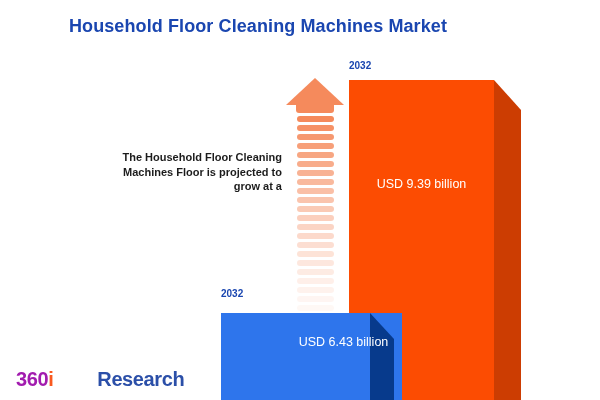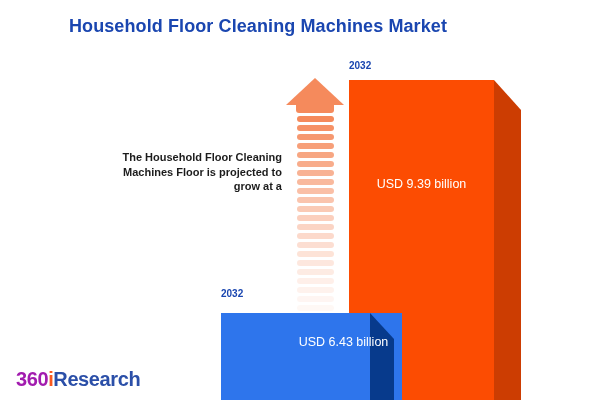--- a/index.html
+++ b/index.html
@@ -173,21 +173,21 @@
     position: absolute;
     left: 16px;
     top: 368px;
     font-size: 20px;
     font-weight: bold;
     letter-spacing: -0.4px;
     z-index: 5;
   }
   .logo .logo-360 { color: #a21caf; }
   .logo .logo-i { color: #f9591f; }
-  .logo .logo-research { color: #2b4fa8; }
+  .logo .logo-research { color: #2b4fa8; padding-left: 44px; }
 </style>
 </head>
 <body>
 
 <div id="infographic">
 
   <div class="title">Household Floor Cleaning Machines Market</div>
 
   <div class="statement">
     <span>The Household Floor Cleaning</span><br>

